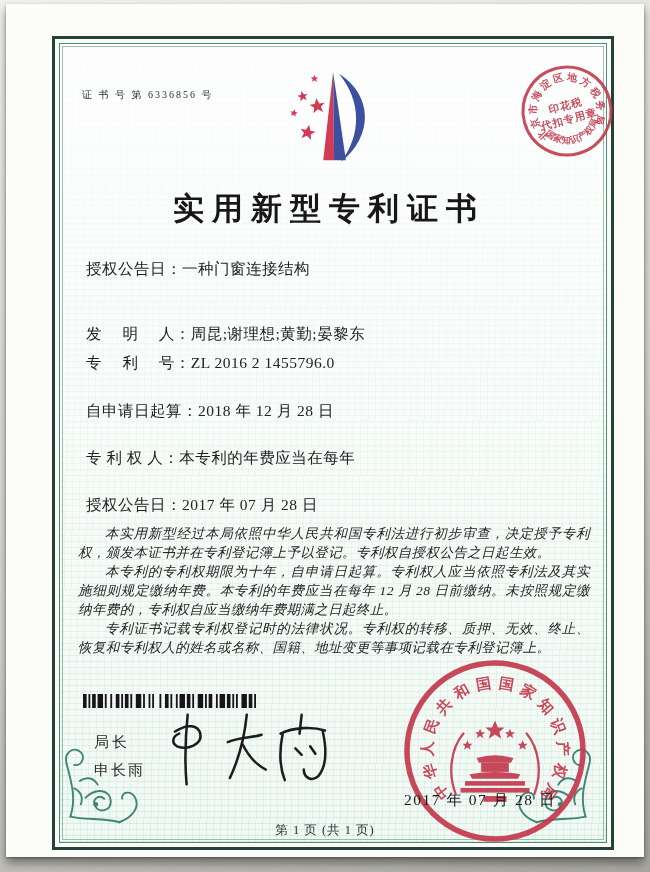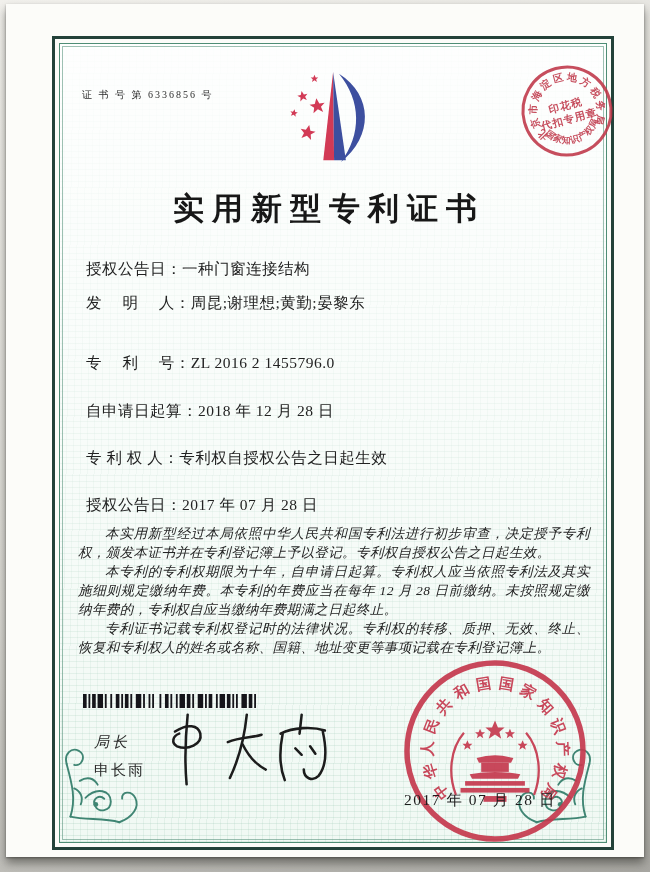--- a/index.html
+++ b/index.html
@@ -51,21 +51,21 @@
   .field{position:absolute;left:0;white-space:nowrap;font-size:15.5px;color:#222;letter-spacing:.5px;}
   .field .lab{color:#222;}
   .paras{position:absolute;left:72px;top:520px;width:512px;}
   .paras p{
     margin:0;text-indent:2em;text-align:justify;
     font-size:13.5px;line-height:19px;color:#242424;
     font-style:italic;letter-spacing:.4px;
   }
   .barcode{position:absolute;left:77px;top:690px;width:173px;height:14px;fill:#15151a;}
   .sig-title{position:absolute;left:88px;top:729px;font-family:"Liberation Sans","DejaVu Sans",sans-serif;
-    font-size:15px;color:#2a2a2a;letter-spacing:3px;font-style:italic;}
+    font-size:15px;color:#2a2a2a;letter-spacing:3px;}
   .sig-name{position:absolute;left:88px;top:757px;font-family:Liberation Sans, sans-serif;
     font-size:15px;color:#2a2a2a;letter-spacing:2px;}
   .signature{position:absolute;left:150px;top:698px;width:190px;height:95px;}
   .signature path{stroke:#1c1c1c;stroke-width:2.4;fill:none;stroke-linecap:round;stroke-linejoin:round;}
   .office-seal{position:absolute;left:394px;top:652px;width:190px;height:190px;opacity:.92;}
   .office-seal .ring{fill:none;stroke:#c5394e;stroke-width:5.5;}
   .office-seal text{fill:#c5394e;font-weight:bold;font-size:15px;font-family:"Liberation Serif",serif;}
   .office-seal .emblem{fill:#c5394e;}
   .office-seal .emblem .ln{fill:none;stroke:#c5394e;stroke-width:2;}
   .issue-date{position:absolute;left:398px;top:786px;font-size:15.5px;color:#1d1d1d;letter-spacing:1.5px;}
@@ -153,31 +153,31 @@
         <text class="center-line" y="12">代扣专用章</text>
       </g>
     </svg>
 
     <h1 class="title">实用新型专利证书</h1>
 
     <div class="fields">
       <div class="field" style="top:255px">
         <span class="lab">授权公告日：</span><span>一种门窗连接结构</span>
       </div>
-      <div class="field" style="top:289px">
+      <div class="field" style="top:320px">
         <span class="lab">发　 明　 人：</span><span>周昆;谢理想;黄勤;晏黎东</span>
       </div>
       <div class="field" style="top:349px">
         <span class="lab">专　 利　 号：</span><span>ZL 2016 2 1455796.0</span>
       </div>
       <div class="field" style="top:397px">
         <span class="lab">自申请日起算：</span><span>2018 年 12 月 28 日</span>
       </div>
       <div class="field" style="top:444px">
-        <span class="lab">专 利 权 人：</span><span>专利权自授权公告之日起生效</span>
+        <span class="lab">专 利 权 人：</span><span>本专利的年费应当在每年</span>
       </div>
       <div class="field" style="top:491px">
         <span class="lab">授权公告日：</span><span>2017 年 07 月 28 日</span>
       </div>
     </div>
 
     <div class="paras">
       <p>本实用新型经过本局依照中华人民共和国专利法进行初步审查，决定授予专利权，颁发本证书并在专利登记簿上予以登记。专利权自授权公告之日起生效。</p>
       <p>本专利的专利权期限为十年，自申请日起算。专利权人应当依照专利法及其实施细则规定缴纳年费。本专利的年费应当在每年 12 月 28 日前缴纳。未按照规定缴纳年费的，专利权自应当缴纳年费期满之日起终止。</p>
       <p>专利证书记载专利权登记时的法律状况。专利权的转移、质押、无效、终止、恢复和专利权人的姓名或名称、国籍、地址变更等事项记载在专利登记簿上。</p>
@@ -265,14 +265,15 @@
         <rect x="-26" y="14" width="52" height="4"></rect>
         <rect x="-30" y="20" width="60" height="4"></rect>
         <path class="ln" d="M-34,26 C-41,8 -39,-14 -27,-28"></path>
         <path class="ln" d="M34,26 C41,8 39,-14 27,-28"></path>
         <rect x="-10" y="27" width="20" height="5"></rect>
       </g>
     </svg>
 
     <div class="issue-date">2017 年 07 月 28 日</div>
 
+    <div class="footer">第 1 页 (共 1 页)</div>
   </div>
 </div>
 
 </body></html>

